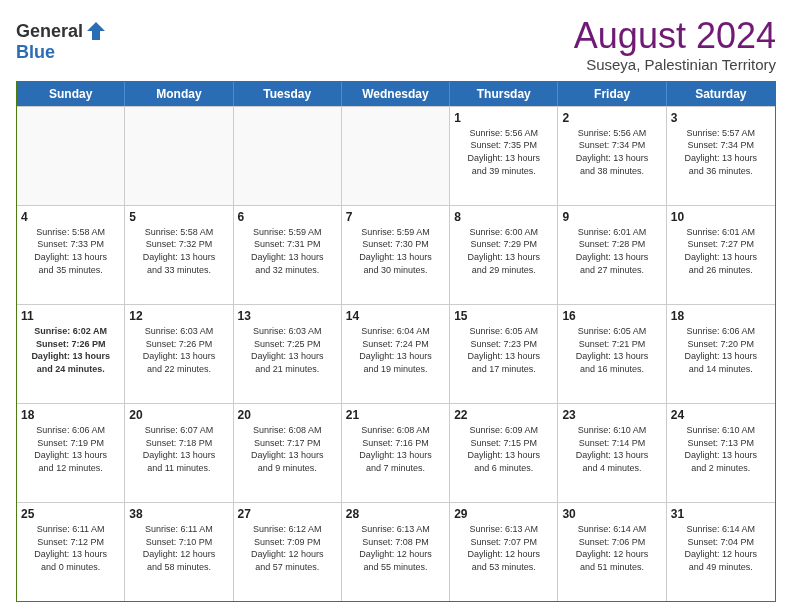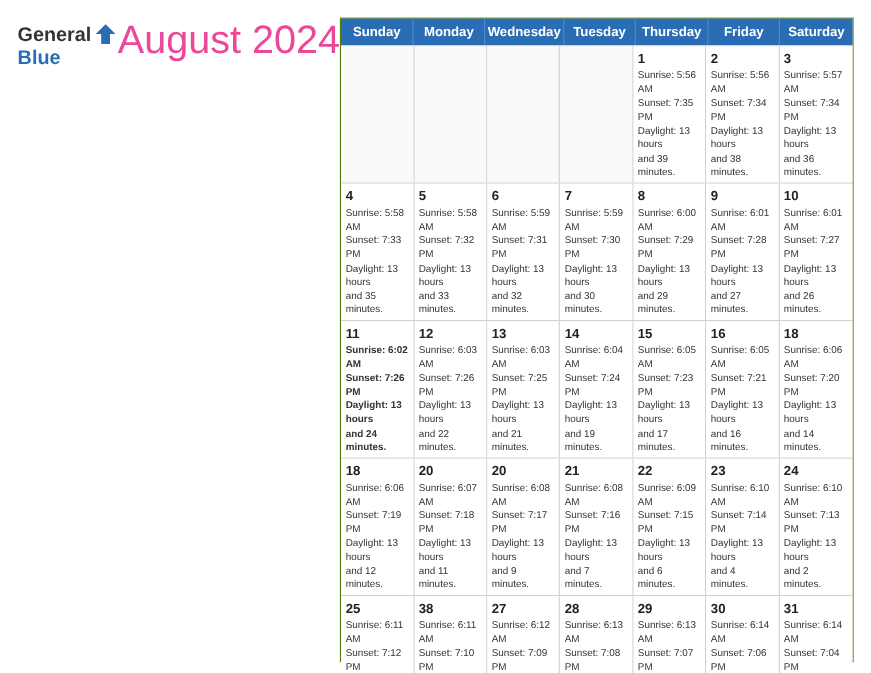--- a/index.html
+++ b/index.html
@@ -8,42 +8,42 @@
       background: #fff;
       width: 792px;
       height: 612px;
       overflow: hidden;
     }
     .page {
       width: 792px;
       height: 612px;
       padding: 16px 16px 10px 16px;
       display: flex;
-      flex-direction: row;
+      flex-direction: column;
     }
     .header {
       display: flex;
       align-items: flex-start;
       justify-content: space-between;
       margin-bottom: 8px;
     }
     .logo {
       display: flex;
       align-items: center;
       margin-top: 4px;
     }
     .logo-general { color: #333; }
     .logo-blue { color: #2a6db5; }
     .title-block {
       text-align: right;
     }
     .main-title {
       font-size: 36px;
       font-weight: normal;
-      color: #ec4899;
+      color: #701a75;
       line-height: 1.1;
     }
     .subtitle {
       font-size: 15px;
       color: #444;
     }
     .calendar {
       flex: 1;
       display: flex;
       flex-direction: column;
@@ -89,20 +89,21 @@
       font-size: 12px;
       font-weight: bold;
       color: #222;
       display: block;
       margin-bottom: 1px;
     }
     .day-info {
       font-size: 9px;
       color: #333;
       line-height: 1.4;
+      text-align: center;
     }
   </style>
 </head>
 <body>
 
 <div class="page">
   <div class="header">
     <div class="logo">
       <div>
         <div style="display:flex;align-items:center;">
@@ -111,29 +112,30 @@
             <polygon points="11,2 20,11 15,11 15,20 7,20 7,11 2,11" fill="#2a6db5"></polygon>
           </svg>
         </div>
         <div>
           <span class="logo-blue" style="font-size:18px;font-weight:bold;color:#2a6db5;text-align:center;">Blue</span>
         </div>
       </div>
     </div>
     <div class="title-block">
       <div class="main-title">August 2024</div>
+      <div class="subtitle">Suseya, Palestinian Territory</div>
     </div>
   </div>
 
   <div class="calendar">
     <div class="cal-header-row">
     <div class="cal-header-cell">Sunday</div>
         <div class="cal-header-cell">Monday</div>
+        <div class="cal-header-cell">Tuesday</div>
         <div class="cal-header-cell">Wednesday</div>
-        <div class="cal-header-cell">Tuesday</div>
         <div class="cal-header-cell">Thursday</div>
         <div class="cal-header-cell">Friday</div>
         <div class="cal-header-cell">Saturday</div>
       </div>
     <div class="cal-body">
     <div class="cal-week">
           <div class="cal-cell empty"></div>
           <div class="cal-cell empty"></div>
           <div class="cal-cell empty"></div>
           <div class="cal-cell empty"></div>

